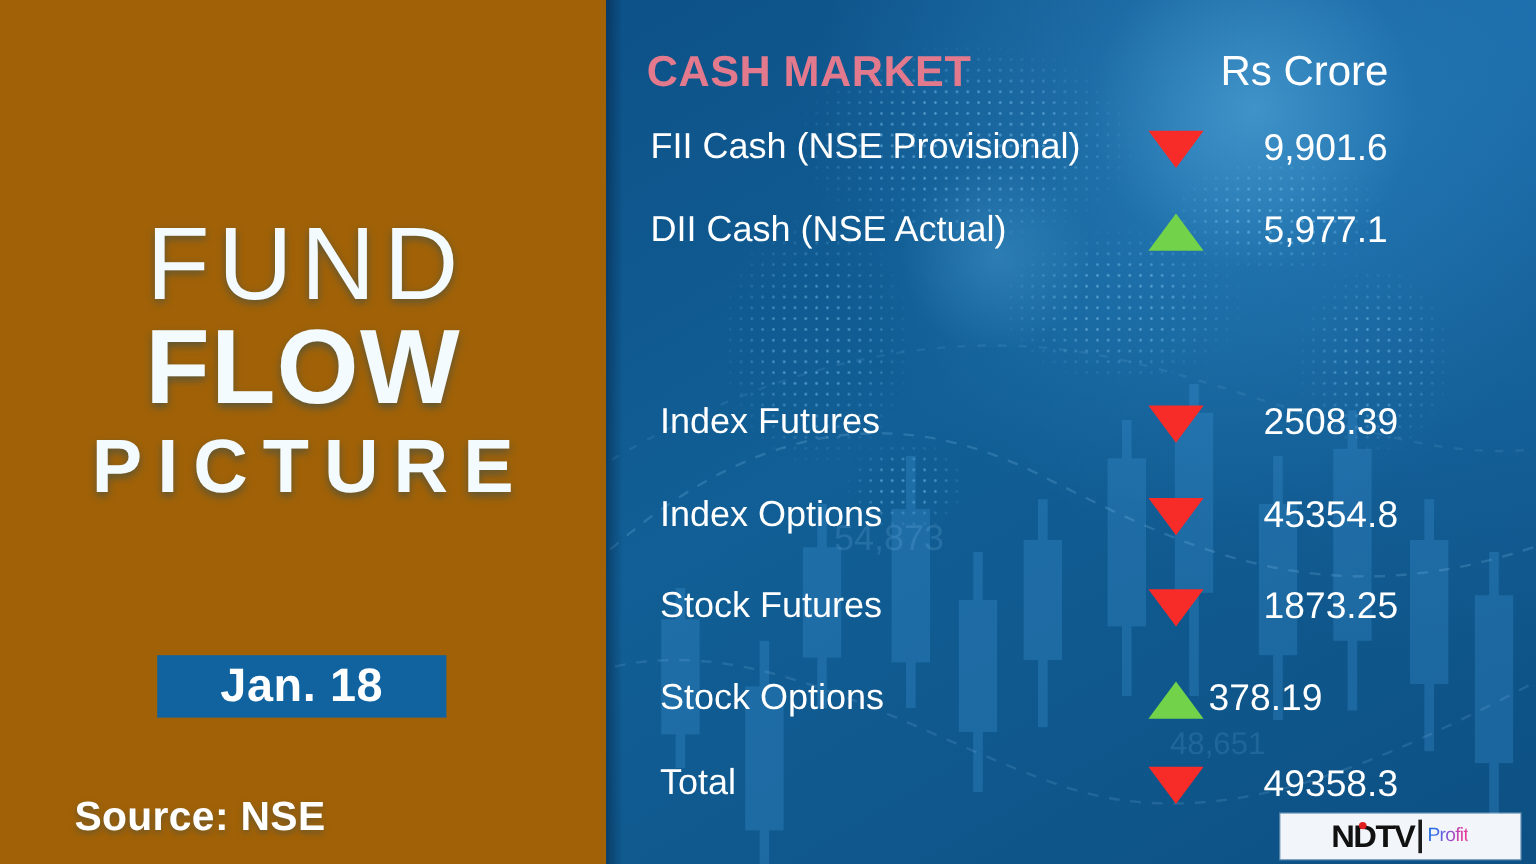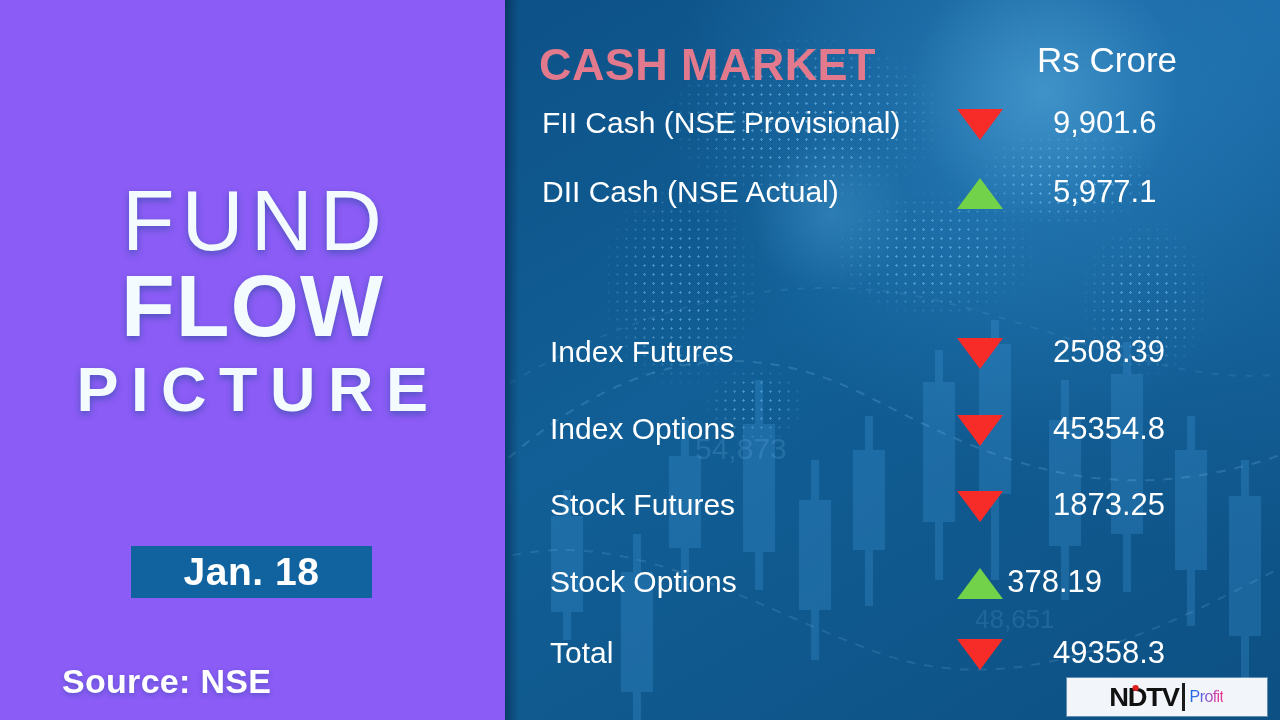--- a/index.html
+++ b/index.html
@@ -6,21 +6,21 @@
   html,body { width:1280px; height:720px; overflow:hidden; }
   body {
     font-family:"Liberation Sans", sans-serif;
     background:#0d5a96;
   }
   #stage { position:relative; width:1280px; height:720px; overflow:hidden; }
 
   
   #left-panel {
     position:absolute; left:0; top:0; width:505px; height:720px;
-    background:#8b5cf6;
+    background:#a16207;
     z-index:5;
   }
   #left-edge-shadow {
     position:absolute; left:505px; top:0; width:14px; height:720px;
     background:linear-gradient(to right, rgba(0,20,45,0.40), rgba(0,20,45,0.0));
     z-index:6;
   }
   #brand {
     position:absolute; left:0; top:178px; width:505px;
     text-align:center;
@@ -101,25 +101,25 @@
   }
   #ghost-num-2 {
     position:absolute; left:470px; top:604px;
     font-size:26px; color:rgba(150,205,250,0.14); font-weight:400;
   }
 
   
   #table { position:absolute; inset:0; }
   .hdr-title {
     position:absolute; left:34px; top:39px;
-    color:#e3798c; font-size:45px; font-weight:700; letter-spacing:0.4px;
+    color:#e3798c; font-size:36px; font-weight:700; letter-spacing:0.4px;
   }
   .hdr-unit {
     position:absolute; left:512px; top:40px;
-    color:#ffffff; font-size:35px; font-weight:400;margin-left:20px;
+    color:#ffffff; font-size:35px; font-weight:400;
   }
   .row { position:absolute; left:0; width:775px; height:46px; }
   .row .label {
     position:absolute; left:37px; top:0;
     color:#ffffff; font-size:30px; font-weight:400; white-space:nowrap;
     line-height:46px;
   }
   .row .arrow {
     position:absolute; left:452px; top:9px; width:46px; height:30px;
   }

